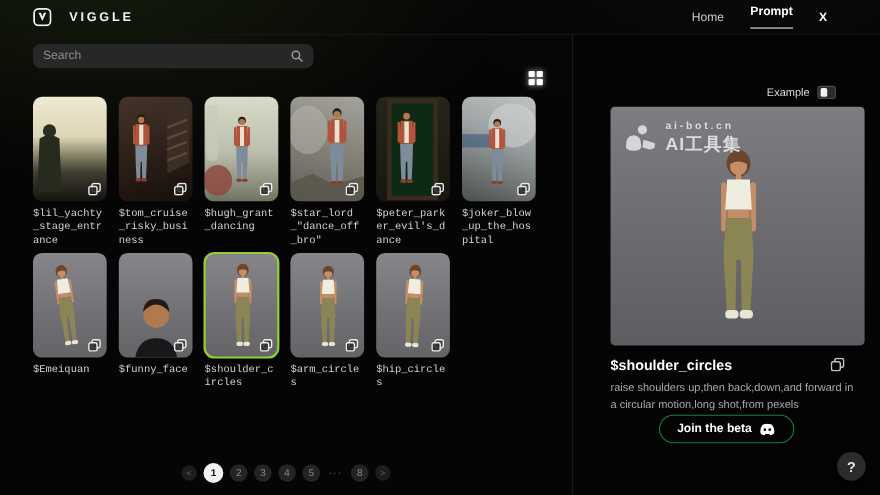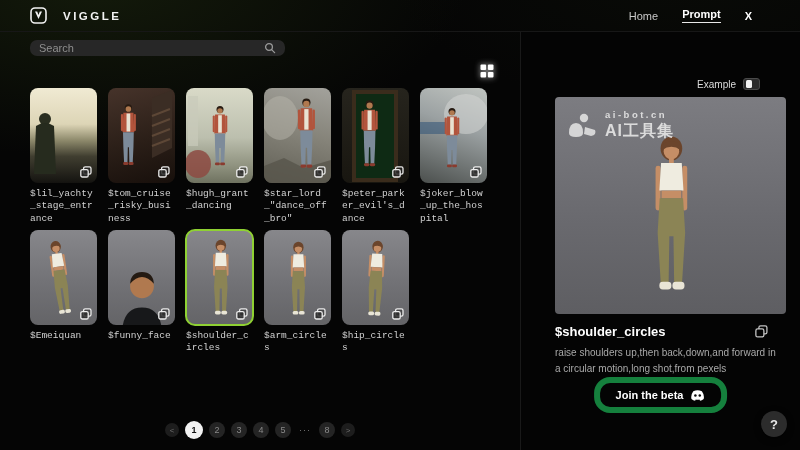--- a/index.html
+++ b/index.html
@@ -15,26 +15,26 @@
   
   .header {
     position:absolute; top:0; left:0; right:0; height:32px;
     display:flex; align-items:center; justify-content:space-between;
     padding:0 48px 0 30px; border-bottom:1px solid #171717;
   }
   .brand { display:flex; align-items:center; gap:16px; }
   .brand-text { font-size:11.5px; font-weight:bold; letter-spacing:2.5px; color:#f2f2f2; }
   .nav { display:flex; align-items:center; gap:24px; }
   .nav-item { font-size:11px; color:#c9c9c9; cursor:pointer; }
-  .nav-item.active { color:#fff; font-weight:bold; border-bottom:1.5px solid #e8e8e8; padding-bottom:2px; }
+  .nav-item.active { color:#fff; font-weight:bold; border-bottom:1.5px solid #e8e8e8; padding-bottom:8px; }
   .nav-item.bold { color:#fff; font-weight:bold; }
   
   .left { position:absolute; top:32px; left:0; width:520px; bottom:0; }
   .searchbar {
-    position:absolute; top:8px; left:30px; width:255px; height:16px;
+    position:absolute; top:8px; left:30px; width:255px; height:22px;
     background:#272727; border-radius:7px; display:flex; align-items:center;
     padding:0 9px; gap:6px;
   }
   .searchbar input {
     flex:1; background:transparent; border:none; outline:none;
     color:#cfcfcf; font-size:11px; font-family:"Liberation Sans",sans-serif;
   }
   .searchbar input::placeholder { color:#8e8e8e; }
   .layout-toggle { position:absolute; top:31px; right:25px; width:16px; height:16px; cursor:pointer;
     filter:drop-shadow(0 0 3px rgba(255,255,255,.7)); }
@@ -93,21 +93,21 @@
   .preview-card svg.big-fig { position:absolute; left:0; top:0; width:100%; height:100%; }
   .detail-title-row { position:absolute; top:292px; left:34px; right:32px;
     display:flex; align-items:center; justify-content:space-between; }
   .detail-title { font-size:13px; font-weight:bold; color:#fff; }
   .title-copy { width:13px; height:13px; cursor:pointer; opacity:.9; }
   .detail-desc { position:absolute; top:313px; left:34px; width:222px;
     font-size:10px; line-height:1.55; color:#a9a9a9; }
   .join-btn {
     position:absolute; top:345px; left:50%; transform:translateX(-50%);
     display:flex; align-items:center; gap:7px; padding:6px 16px;
-    background:transparent; border:6px solid #15803d; border-radius:16px;
+    background:transparent; border:1px solid #15803d; border-radius:16px;
     color:#fff; font-size:11px; font-weight:bold; cursor:pointer;
     font-family:"Liberation Sans",sans-serif; white-space:nowrap;
   }
   .help-fab {
     position:absolute; right:13px; bottom:13px; width:26px; height:26px; border-radius:50%;
     background:#2c2c2c; color:#e8e8e8; font-size:13px; font-weight:bold;
     display:flex; align-items:center; justify-content:center; cursor:pointer;
     box-shadow:0 2px 6px rgba(0,0,0,.6);
   }
 </style>

